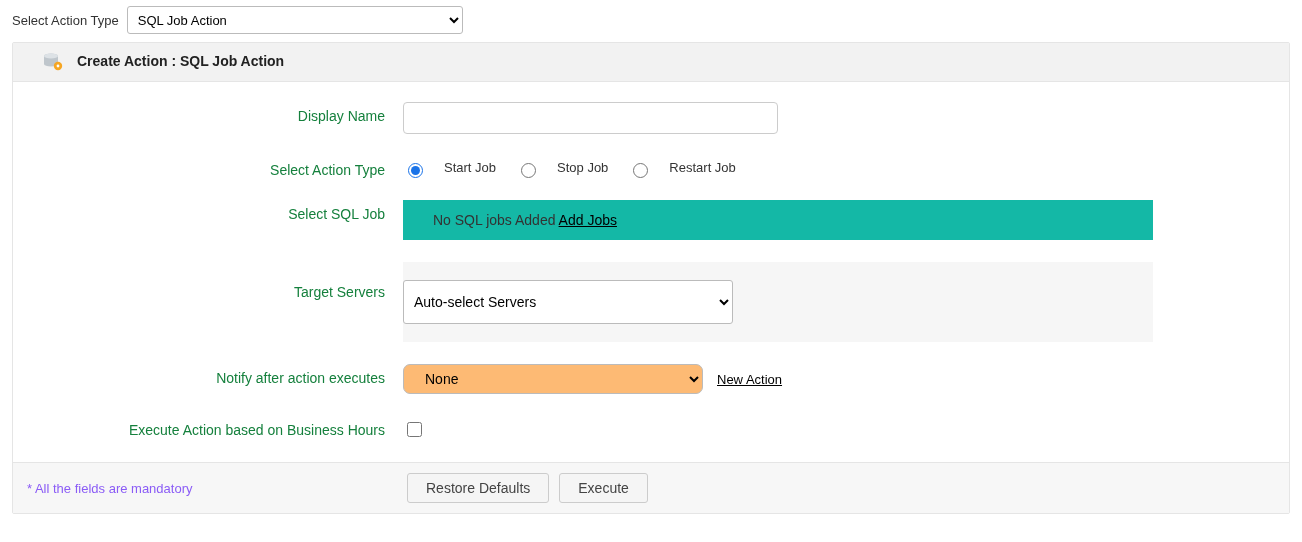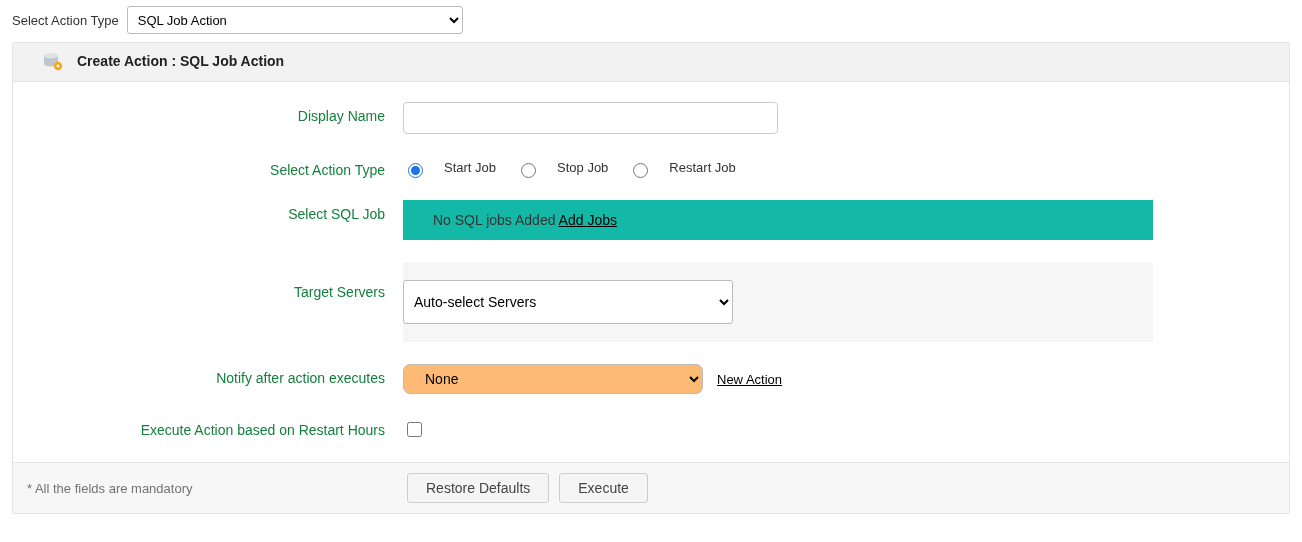--- a/index.html
+++ b/index.html
@@ -109,21 +109,21 @@
   }
   .checkbox { width:15px; height:15px; margin-top:6px;}
   .footer {
     background: #f7f7f7;
     border-top: 1px solid #e5e5e5;
     padding: 10px 14px;
     display: flex;
     align-items: center;
   }
   .mandatory {
-    color: #737373;
+    color: #8b5cf6;
     font-size: 13px;
     flex: 0 0 380px;
   }
   .btn-row { display:flex; gap:10px; }
   button.btn {
     background: #f5f5f5;
     border: 1px solid #ccc;
     border-radius: 3px;
     padding: 6px 18px;
     font-size: 14px;
@@ -208,21 +208,21 @@
       <div class="form-label">Notify after action executes</div>
       <div class="form-control">
         <select class="notify-select">
           <option>None</option>
         </select>
         <a class="inline-link">New Action</a>
       </div>
     </div>
 
     <div class="form-row" style="margin-bottom:12px;">
-      <div class="form-label">Execute Action based on Restart Hours</div>
+      <div class="form-label">Execute Action based on Business Hours</div>
       <div class="form-control">
         <input type="checkbox" class="checkbox" style="">
       </div>
     </div>
 
   </div>
 
   <div class="footer">
     <div class="mandatory">* All the fields are mandatory</div>
     <div class="btn-row">

